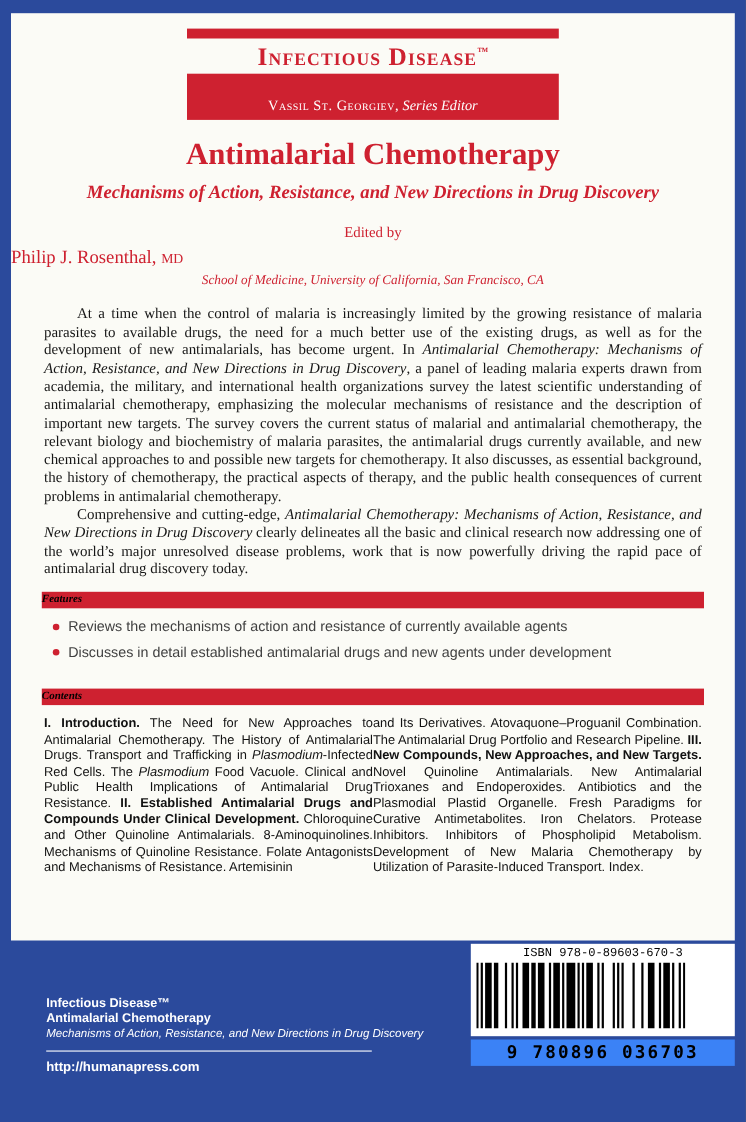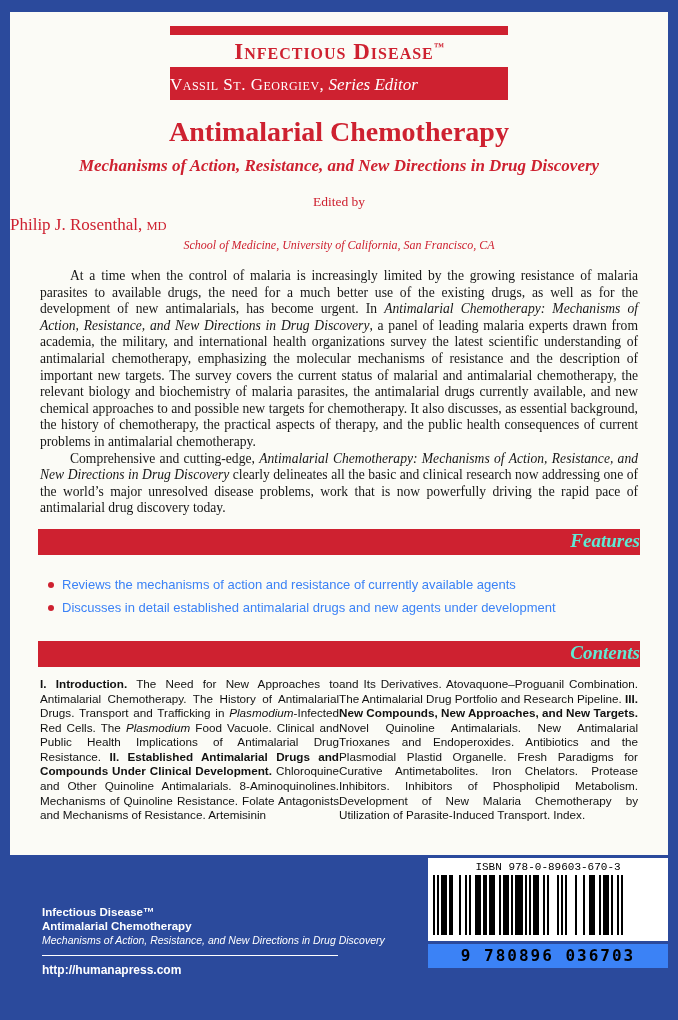--- a/index.html
+++ b/index.html
@@ -5,39 +5,39 @@
   :root { --red:#ce2130; --blue:#2b4a9c; }
   * { margin:0; padding:0; box-sizing:border-box; }
   body { background:#444; font-family:"Liberation Serif", serif; }
   .page { position:relative; width:678px; height:1020px; background:var(--blue); overflow:hidden; margin:0 auto; }
   .panel { position:absolute; left:10px; top:12px; width:658px; height:843px; background:#fbfbf6; }
 
   .series-header { width:338px; margin:14px auto 0; }
   .series-rule { height:9px; background:var(--red); }
   .series-title { text-align:center; color:var(--red); font-variant:small-caps; font-weight:bold; font-size:23px; letter-spacing:1px; padding:4px 0 2px; }
   .series-title .tm { font-size:10px; vertical-align:super; letter-spacing:0; }
-  .series-band { background:var(--red); color:#fff; font-size:17px; padding:8px 0 5px; }
+  .series-band { background:var(--red); color:#fff; text-align:center; font-size:13px; padding:21px 0 5px; }
   .sc { font-variant:small-caps; letter-spacing:.5px; }
   .it { font-style:italic; }
   .bd { font-weight:bold; }
 
   .title { text-align:center; color:var(--red); font-size:28px; font-weight:bold; margin-top:16px; }
   .subtitle { text-align:center; color:var(--red); font-size:17px; font-weight:bold; font-style:italic; margin-top:8px; }
   .edited-by { text-align:center; color:var(--red); font-size:13.5px; margin-top:18px; }
   .editor { text-align:left; color:var(--red); font-size:17px; font-weight:normal; margin-top:5px; }
   .editor .degree { font-size:12.5px; }
   .affiliation { text-align:center; color:var(--red); font-size:12px; font-style:italic; margin-top:3px; }
 
   .description { padding:15px 30px 0; font-size:13.6px; line-height:16.6px; text-align:justify; color:#161616; }
   .description p { text-indent:30px; }
 
-  .section-bar { margin:12px 28px 0; background:var(--red); color:#5eead4; text-align:right; font-style:italic; font-weight:bold; font-size:19px; padding:1px 0 3px; }
-  .section-bar.second { margin-top:18px;padding-left:32px; }
+  .section-bar { margin:12px 28px 0; background:var(--red); color:#000000; text-align:left; font-style:italic; font-weight:bold; font-size:10px; padding:1px 0 3px; }
+  .section-bar.second { margin-top:18px; }
 
-  .features { display:flex; padding:22px 28px 0 38px; gap:26px; font-family:"Liberation Sans", sans-serif; font-size:13px; line-height:16px; color:#3b82f6; }
+  .features { display:flex; padding:9px 28px 0 38px; gap:26px; font-family:"Liberation Sans", sans-serif; font-size:13px; line-height:16px; color:#404040; }
   .features ul { list-style:none; flex:1; }
   .features li { display:flex; margin-bottom:7px; }
   .bullet { flex:0 0 auto; width:6px; height:6px; border-radius:50%; background:var(--red); margin:5px 8px 0 0; }
 
   .contents { display:flex; padding:10px 30px 0; font-family:"Liberation Sans", sans-serif; font-size:11.7px; line-height:14.6px; color:#111; text-align:justify; }
   .contents .col { flex:1; }
 
   .footer-text { position:absolute; left:42px; top:906px; color:#fff; font-family:"Liberation Sans", sans-serif; }
   .ft1, .ft2 { font-weight:bold; font-size:11.5px; margin-bottom:2px; }
   .ft3 { font-style:italic; font-size:10.5px; margin-bottom:2px; }

